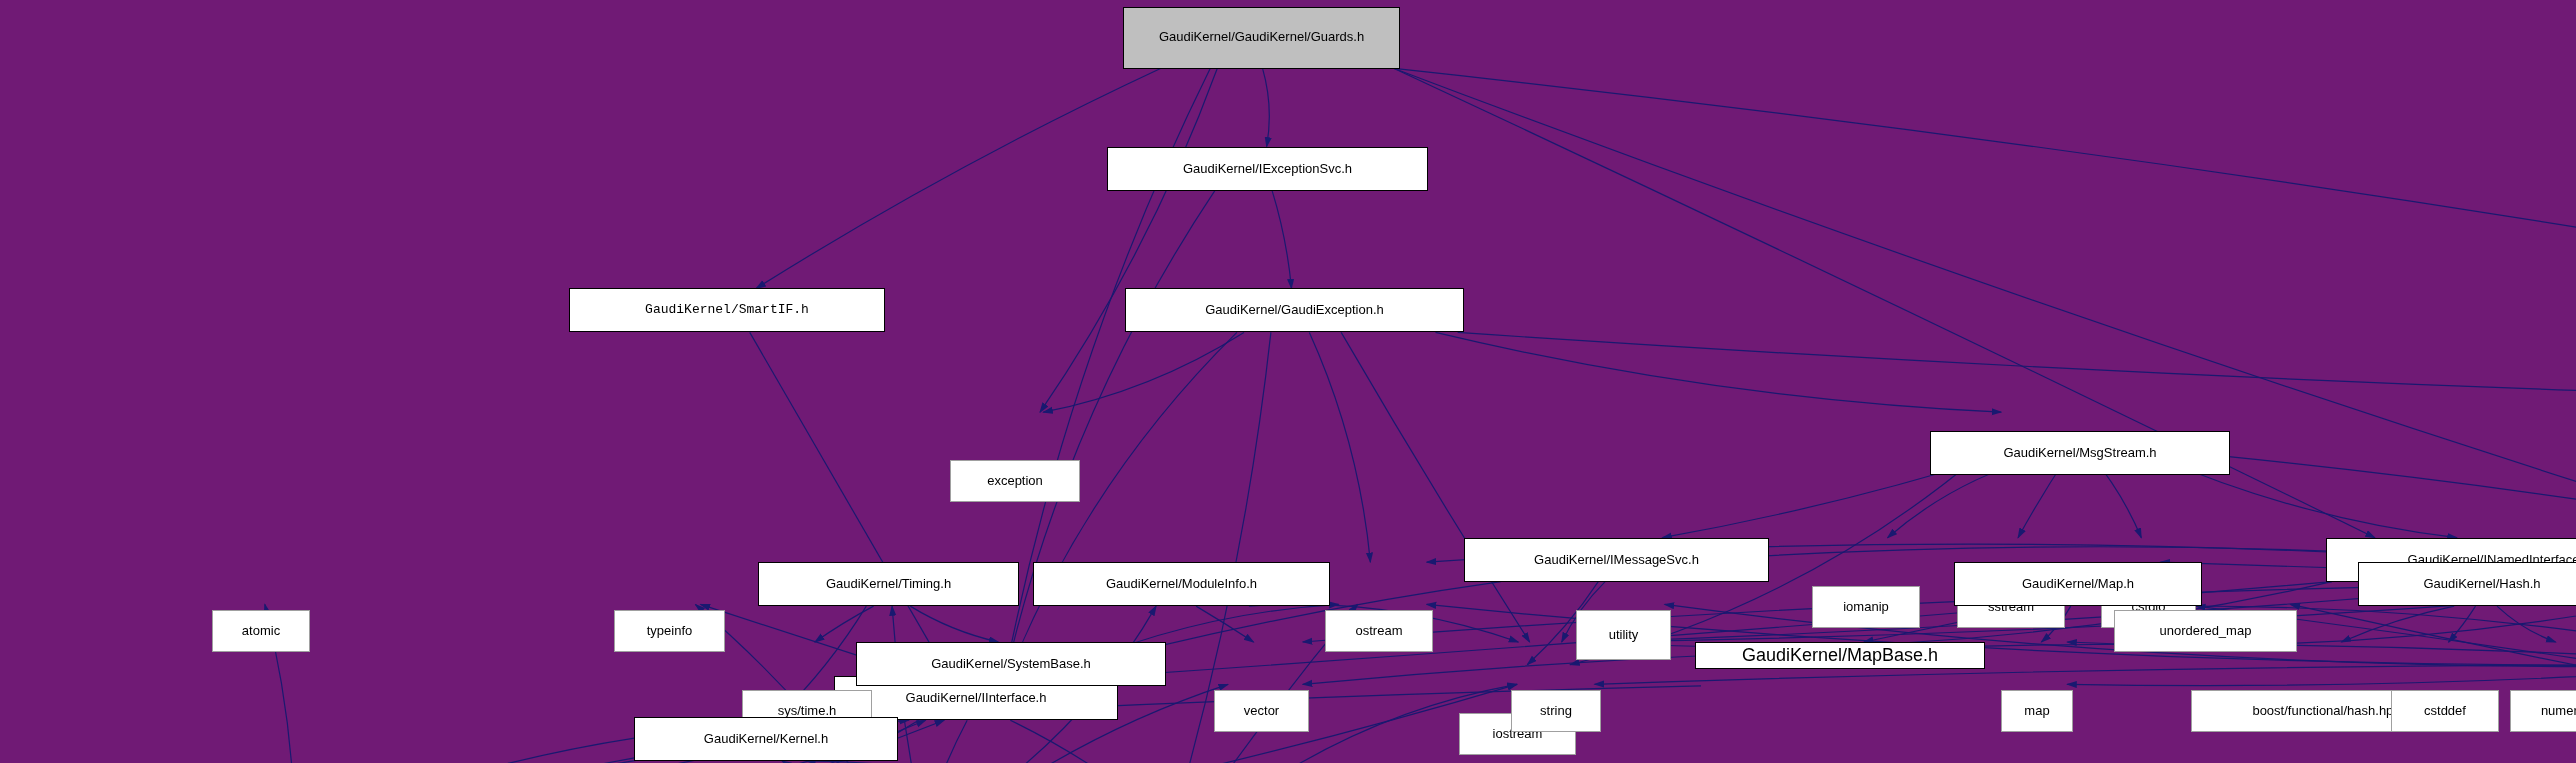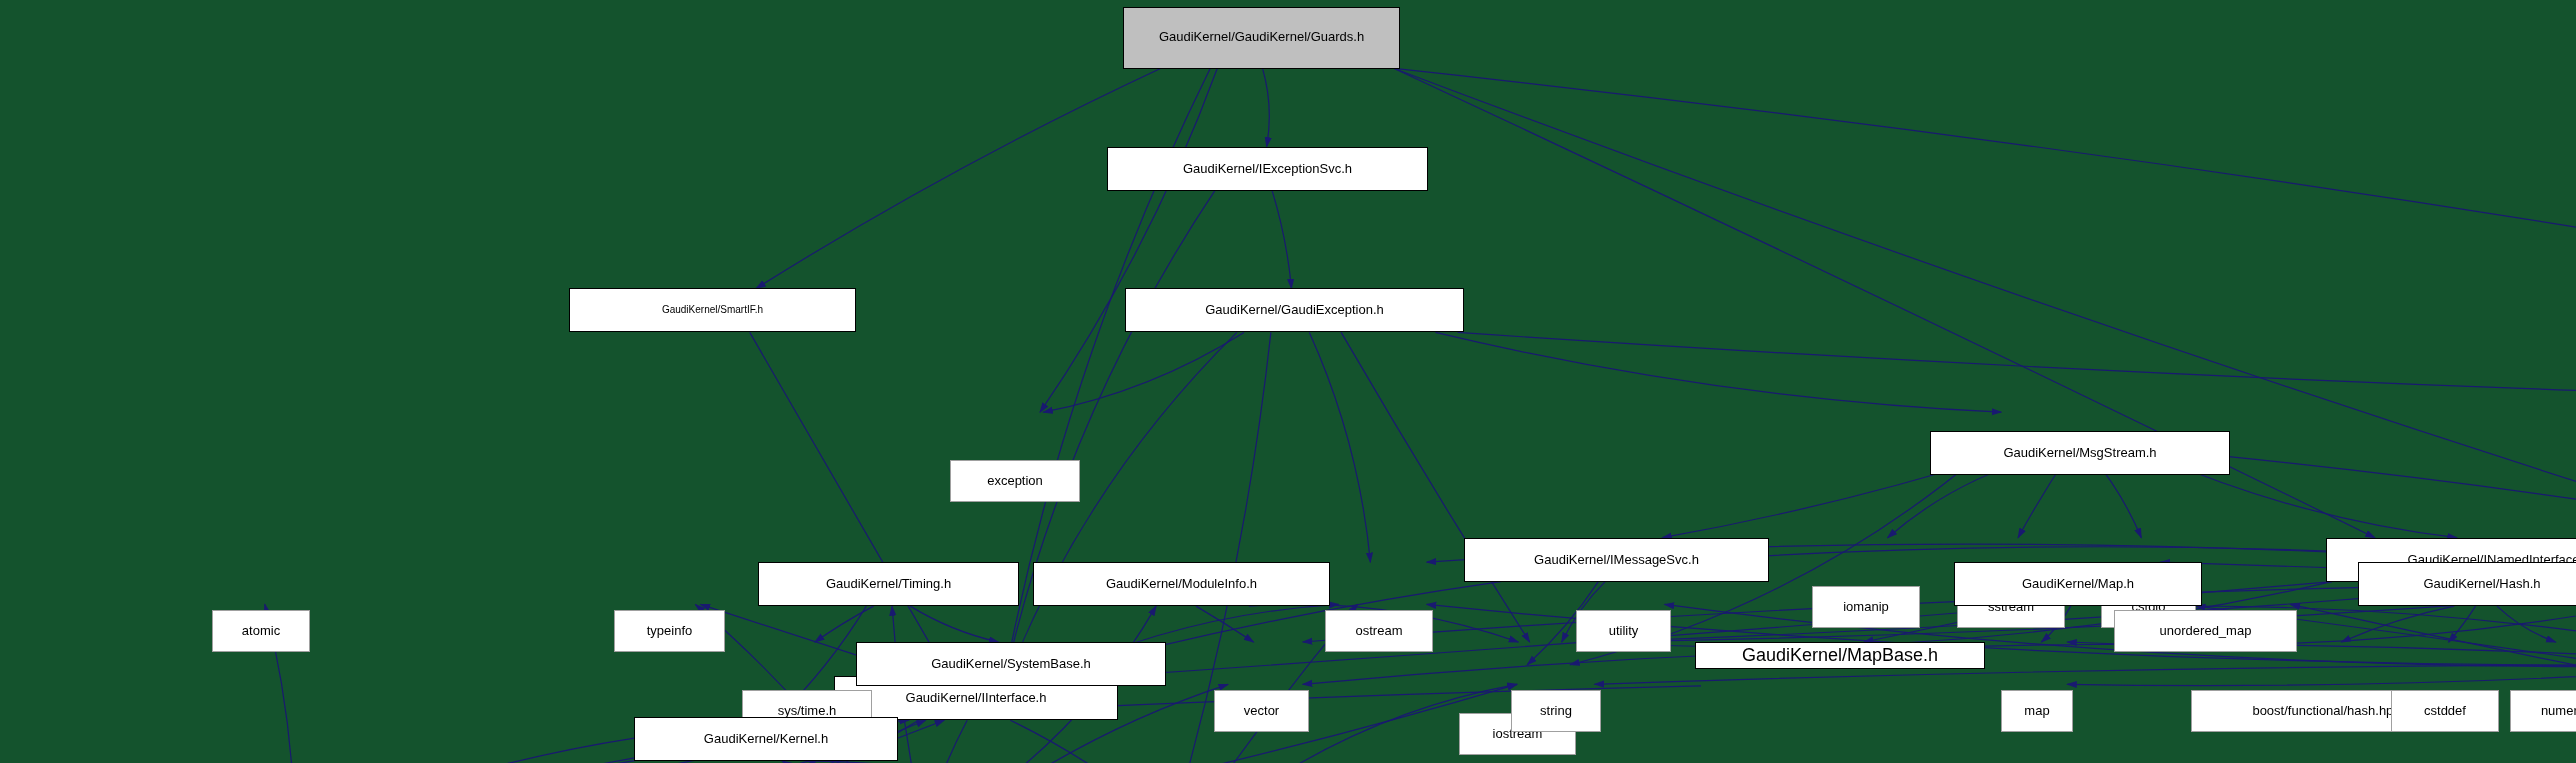--- a/index.html
+++ b/index.html
@@ -4,21 +4,21 @@
 <style>
   html, body {
     margin: 0;
     padding: 0;
     background: #ffffff;
   }
   #graph-root {
     position: relative;
     width: 2576px;
     height: 763px;
-    background: #14532d;
+    background: #701a75;
     font-family: "Liberation Sans", sans-serif;
     overflow: hidden;
   }
   svg#edge-layer {
     position: absolute;
     left: 0;
     top: 0;
     width: 2576px;
     height: 763px;
     pointer-events: none;
@@ -142,37 +142,37 @@
         <path d="M2083.6,610.1 Q2072.2,630.9 2054.1,646.2" fill="none" stroke="#191970" stroke-width="1.2" marker-end="url(#arrow)"></path>
         <path d="M2469.4,610.1 Q2410.8,622.2 2356.0,646.2" fill="none" stroke="#191970" stroke-width="1.2" marker-end="url(#arrow)"></path>
         <path d="M2490.9,610.1 Q2478.8,629.2 2463.8,646.2" fill="none" stroke="#191970" stroke-width="1.2" marker-end="url(#arrow)"></path>
         <path d="M2512.5,610.1 Q2538.3,634.3 2571.5,646.2" fill="none" stroke="#191970" stroke-width="1.2" marker-end="url(#arrow)"></path>
         <path d="M1711.6,690.4 Q1295.0,700.6 878.9,721.6" fill="none" stroke="#191970" stroke-width="1.2" marker-end="url(#arrow)"></path>
       </g>
   </svg>
   <div id="nodes-layer">
       <div class="gnode root" style="left: 1123px; top: 6.5px; width: 277px; height: 62px; font-size: 13px;"><span>GaudiKernel/GaudiKernel</span><span>/Guards.h</span></div>
       <div class="gnode kernel" style="left: 1107px; top: 147px; width: 321px; height: 44px; font-size: 13px;"><span>GaudiKernel/IExceptionSvc.h</span></div>
-      <div class="gnode kernel" style="left: 569px; top: 288px; width: 287px; height: 44px; font-size: 10px;"><span>GaudiKernel/SmartIF.h</span></div>
+      <div class="gnode kernel" style="left: 569px; top: 288px; width: 316px; height: 44px; font-size: 13px; font-family: Liberation Mono, monospace;"><span>GaudiKernel/SmartIF.h</span></div>
       <div class="gnode kernel" style="left: 1125px; top: 288px; width: 339px; height: 44px; font-size: 13px;"><span>GaudiKernel/GaudiException.h</span></div>
       <div class="gnode system" style="left: 950px; top: 412px; width: 130px; height: 42px; font-size: 13px;"><span>exception</span></div>
       <div class="gnode kernel" style="left: 1930px; top: 412px; width: 300px; height: 44px; font-size: 13px; margin-top: 19px;"><span>GaudiKernel/MsgStream.h</span></div>
       <div class="gnode kernel" style="left: 1464px; top: 538px; width: 305px; height: 44px; font-size: 13px;"><span>GaudiKernel/IMessageSvc.h</span></div>
       <div class="gnode system" style="left: 1812px; top: 538px; width: 108px; height: 42px; font-size: 13px;"><span>iomanip</span></div>
       <div class="gnode system" style="left: 1957px; top: 538px; width: 108px; height: 42px; font-size: 13px;"><span>sstream</span></div>
       <div class="gnode system" style="left: 2101px; top: 538px; width: 95px; height: 42px; font-size: 13px;"><span>cstdio</span></div>
       <div class="gnode kernel" style="left: 2326px; top: 538px; width: 346px; height: 44px; font-size: 13px;"><span>GaudiKernel/INamedInterface.h</span></div>
       <div class="gnode system" style="left: 1459px; top: 665px; width: 117px; height: 42px; font-size: 13px;"><span>iostream</span></div>
       <div class="gnode kernel" style="left: 834px; top: 676px; width: 284px; height: 44px; font-size: 13px;"><span>GaudiKernel/IInterface.h</span></div>
       <div class="gnode system" style="left: 212px; top: 562px; width: 98px; height: 42px; font-size: 13px;"><span>atomic</span></div>
       <div class="gnode system" style="left: 614px; top: 562px; width: 111px; height: 42px; font-size: 13px;"><span>typeinfo</span></div>
       <div class="gnode kernel" style="left: 758px; top: 562px; width: 261px; height: 44px; font-size: 13px;"><span>GaudiKernel/Timing.h</span></div>
       <div class="gnode kernel" style="left: 1033px; top: 562px; width: 297px; height: 44px; font-size: 13px;"><span>GaudiKernel/ModuleInfo.h</span></div>
       <div class="gnode system" style="left: 1325px; top: 562px; width: 108px; height: 42px; font-size: 13px;"><span>ostream</span></div>
-      <div class="gnode system" style="left: 1576px; top: 562px; width: 95px; height: 42px; font-size: 13px;"><span>utility</span></div>
+      <div class="gnode system" style="left: 1576px; top: 562px; width: 95px; height: 50px; font-size: 13px;"><span>utility</span></div>
       <div class="gnode kernel" style="left: 1954px; top: 562px; width: 248px; height: 44px; font-size: 13px;"><span>GaudiKernel/Map.h</span></div>
       <div class="gnode system" style="left: 2114px; top: 562px; width: 183px; height: 42px; font-size: 13px;"><span>unordered_map</span></div>
       <div class="gnode kernel" style="left: 2358px; top: 562px; width: 248px; height: 44px; font-size: 13px;"><span>GaudiKernel/Hash.h</span></div>
       <div class="gnode system" style="left: 742px; top: 642px; width: 130px; height: 42px; font-size: 13px;"><span>sys/time.h</span></div>
       <div class="gnode kernel" style="left: 856px; top: 642px; width: 310px; height: 44px; font-size: 13px;"><span>GaudiKernel/SystemBase.h</span></div>
       <div class="gnode system" style="left: 1214px; top: 642px; width: 95px; height: 42px; font-size: 13px;"><span>vector</span></div>
       <div class="gnode system" style="left: 1511px; top: 642px; width: 90px; height: 42px; font-size: 13px;"><span>string</span></div>
       <div class="gnode kernel" style="left: 1695px; top: 642px; width: 290px; height: 27px; font-size: 18px;"><span>GaudiKernel/MapBase.h</span></div>
       <div class="gnode system" style="left: 2001px; top: 642px; width: 72px; height: 42px; font-size: 13px;"><span>map</span></div>
       <div class="gnode system" style="left: 2191px; top: 642px; width: 271px; height: 42px; font-size: 13px;"><span>boost/functional/hash.hpp</span></div>

